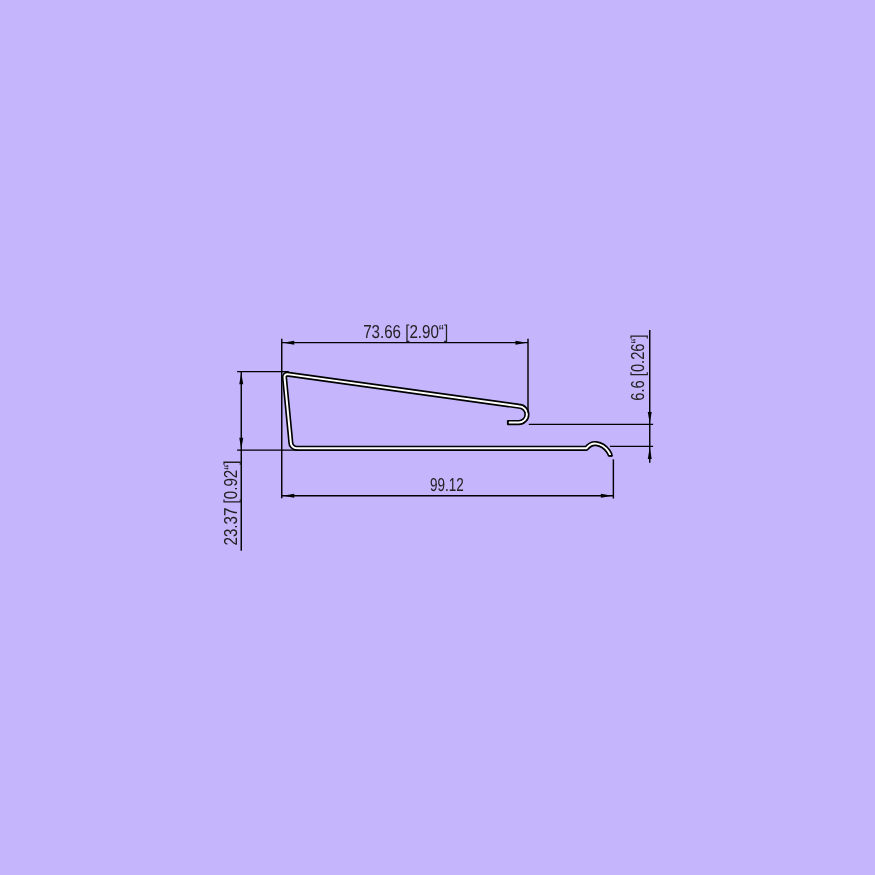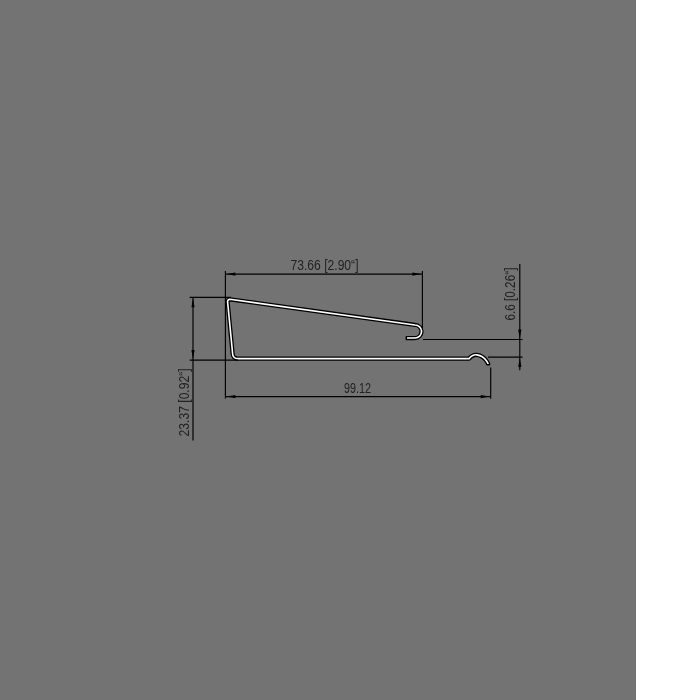--- a/index.html
+++ b/index.html
@@ -1,16 +1,16 @@
 <!DOCTYPE html>
 <html><head>
 <meta charset="utf-8">
 <style>
   html,body{margin:0;padding:0;background:#ffffff;}
-  #page{width:636px;height:700px;position:relative;background:#737373;overflow:hidden;text-decoration:underline;}
+  #page{width:700px;height:700px;position:relative;background:#c4b5fd;overflow:hidden;text-decoration:underline;}
   svg{position:absolute;left:0;top:0;}
   text{font-family:"Liberation Sans",sans-serif;fill:#222222;}
 </style>
 </head>
 <body>
 
 <div id="page">
 <svg width="700" height="700" viewBox="0 0 700 700">
 
   <g fill="none" stroke-linecap="butt" stroke-linejoin="round">

